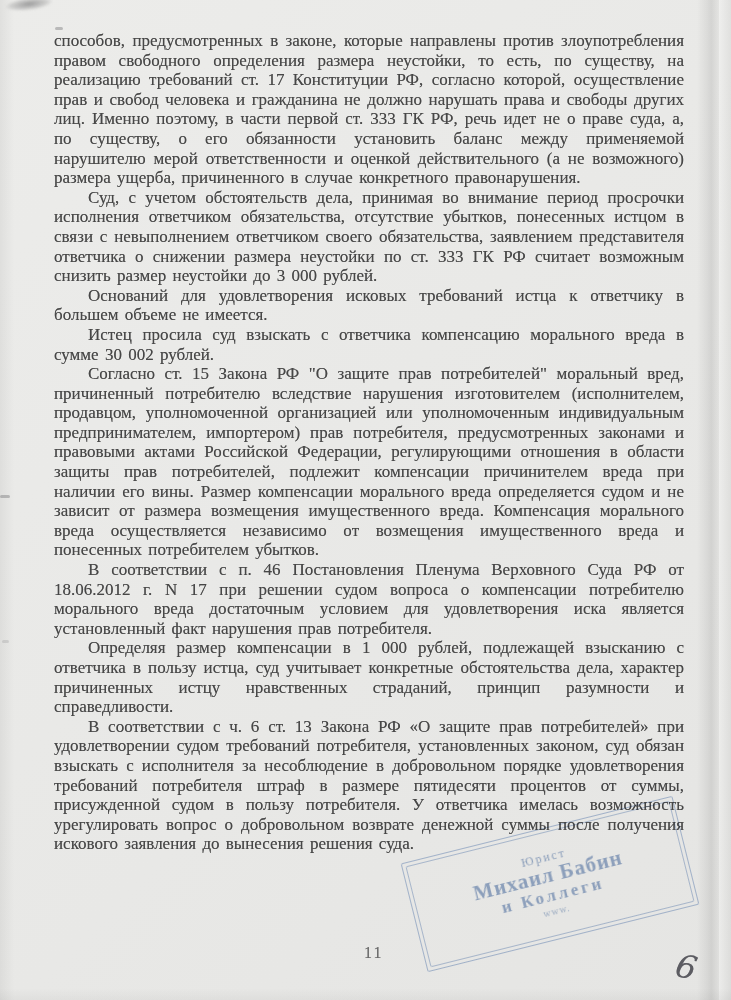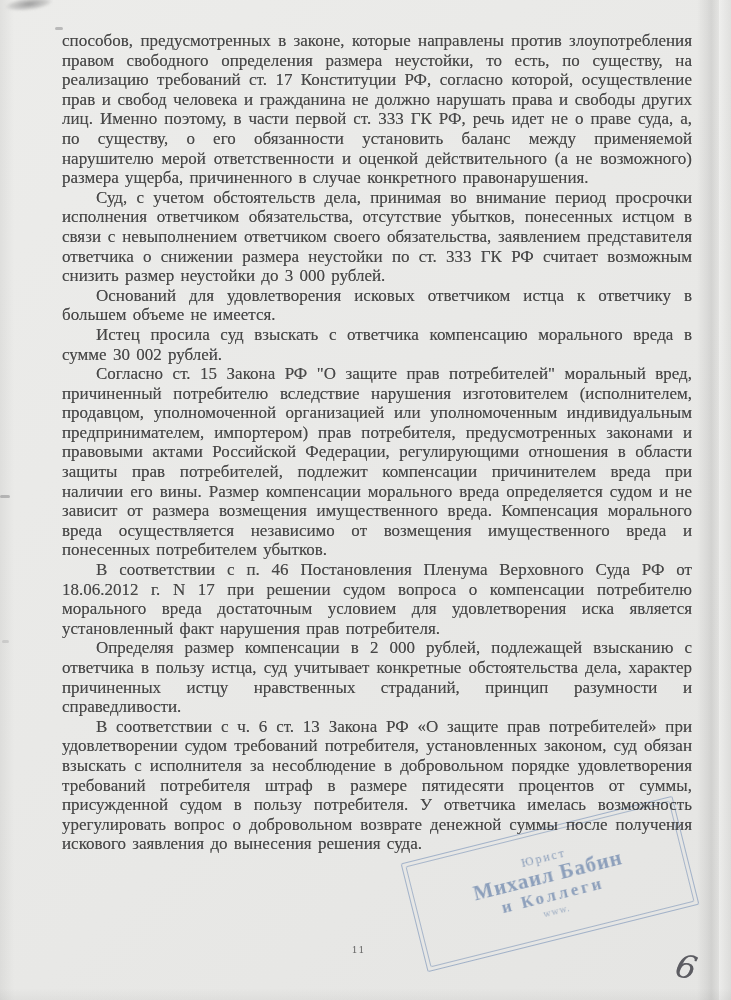--- a/index.html
+++ b/index.html
@@ -44,33 +44,33 @@
   }
   .speck{
     position:absolute;background:rgba(110,110,112,.4);filter:blur(.7px);border-radius:2px;
   }
   .speck.a{left:55px;top:27px;width:8px;height:3px;}
   .speck.b{left:0px;top:495px;width:10px;height:3px;}
   .speck.c{left:2px;top:640px;width:7px;height:3px;opacity:.5;}
 
   
   .doc{
-    position:absolute;left:62px;top:31px;width:630px;
+    position:absolute;left:54px;top:31px;width:630px;
     font-size:17px;line-height:19.6px;
     color:#474747;
     text-align:justify;
     text-shadow:0 0 .5px rgba(70,70,70,.55);
     word-spacing:2px;
   }
   .para{margin:0;text-indent:34px;}
   .para.no-indent{text-indent:0;}
 
   .page-number{
-    position:absolute;left:352px;top:944px;
-    font-size:10px;letter-spacing:2px;color:#6b6b6b;
+    position:absolute;left:364px;top:944px;
+    font-size:16px;letter-spacing:2px;color:#6b6b6b;
     text-shadow:0 0 .5px rgba(100,100,100,.5);
     text-align:center;
   }
 
   
   .stamp{
     position:absolute;left:410px;top:828px;width:278px;height:110px;
     transform:rotate(-14deg);
     border:1.5px solid rgba(115,148,198,.55);
     border-radius:2px;
@@ -108,25 +108,25 @@
   <div class="edge-far-right"></div>
   <div class="edge-bottom"></div>
   <div class="corner-smudge"></div>
   <div class="speck a"></div>
   <div class="speck b"></div>
   <div class="speck c"></div>
 
   <main class="doc">
     <p class="para no-indent">способов, предусмотренных в законе, которые направлены против злоупотребления правом свободного определения размера неустойки, то есть, по существу, на реализацию требований ст. 17 Конституции РФ, согласно которой, осуществление прав и свобод человека и гражданина не должно нарушать права и свободы других лиц. Именно поэтому, в части первой ст. 333 ГК РФ, речь идет не о праве суда, а, по существу, о его обязанности установить баланс между применяемой нарушителю мерой ответственности и оценкой действительного (а не возможного) размера ущерба, причиненного в случае конкретного правонарушения.</p>
     <p class="para">Суд, с учетом обстоятельств дела, принимая во внимание период просрочки исполнения ответчиком обязательства, отсутствие убытков, понесенных истцом в связи с невыполнением ответчиком своего обязательства, заявлением представителя ответчика о снижении размера неустойки по ст. 333 ГК РФ считает возможным снизить размер неустойки до 3 000 рублей.</p>
-    <p class="para">Оснований для удовлетворения исковых ответчиком истца к ответчику в большем объеме не имеется.</p>
+    <p class="para">Оснований для удовлетворения исковых требований истца к ответчику в большем объеме не имеется.</p>
     <p class="para">Истец просила суд взыскать с ответчика компенсацию морального вреда в сумме 30 002 рублей.</p>
     <p class="para">Согласно ст. 15 Закона РФ "О защите прав потребителей" моральный вред, причиненный потребителю вследствие нарушения изготовителем (исполнителем, продавцом, уполномоченной организацией или уполномоченным индивидуальным предпринимателем, импортером) прав потребителя, предусмотренных законами и правовыми актами Российской Федерации, регулирующими отношения в области защиты прав потребителей, подлежит компенсации причинителем вреда при наличии его вины. Размер компенсации морального вреда определяется судом и не зависит от размера возмещения имущественного вреда. Компенсация морального вреда осуществляется независимо от возмещения имущественного вреда и понесенных потребителем убытков.</p>
     <p class="para">В соответствии с п. 46 Постановления Пленума Верховного Суда РФ от 18.06.2012 г. N 17 при решении судом вопроса о компенсации потребителю морального вреда достаточным условием для удовлетворения иска является установленный факт нарушения прав потребителя.</p>
-    <p class="para">Определяя размер компенсации в 2 000 рублей, подлежащей взысканию с ответчика в пользу истца, суд учитывает конкретные обстоятельства дела, характер причиненных истцу нравственных страданий, принцип разумности и справедливости.</p>
+    <p class="para">Определяя размер компенсации в 1 000 рублей, подлежащей взысканию с ответчика в пользу истца, суд учитывает конкретные обстоятельства дела, характер причиненных истцу нравственных страданий, принцип разумности и справедливости.</p>
     <p class="para">В соответствии с ч. 6 ст. 13 Закона РФ «О защите прав потребителей» при удовлетворении судом требований потребителя, установленных законом, суд обязан взыскать с исполнителя за несоблюдение в добровольном порядке удовлетворения требований потребителя штраф в размере пятидесяти процентов от суммы, присужденной судом в пользу потребителя. У ответчика имелась возможность урегулировать вопрос о добровольном возврате денежной суммы после получения искового заявления до вынесения решения суда.</p>
   </main>
 
   <div class="page-number">11</div>
 
   <div class="stamp">
     <div class="stamp-line s1">Юрист</div>
     <div class="stamp-line s2">Михаил Бабин</div>
     <div class="stamp-line s3">и Коллеги</div>
     <div class="stamp-line s4">www.</div>

